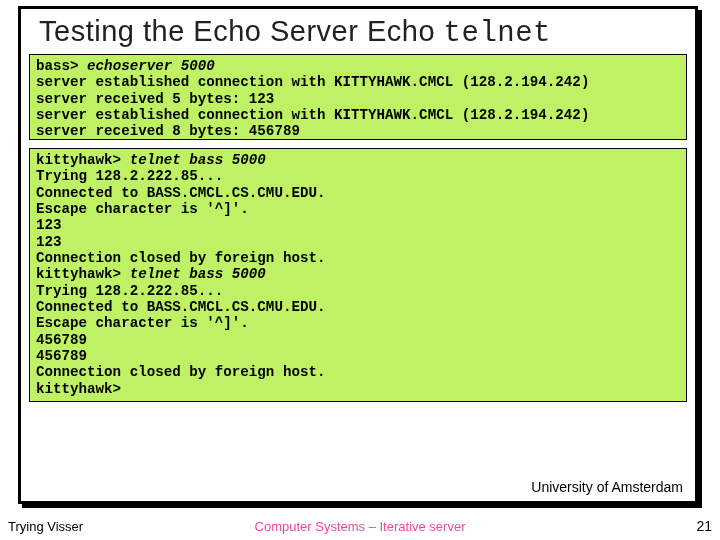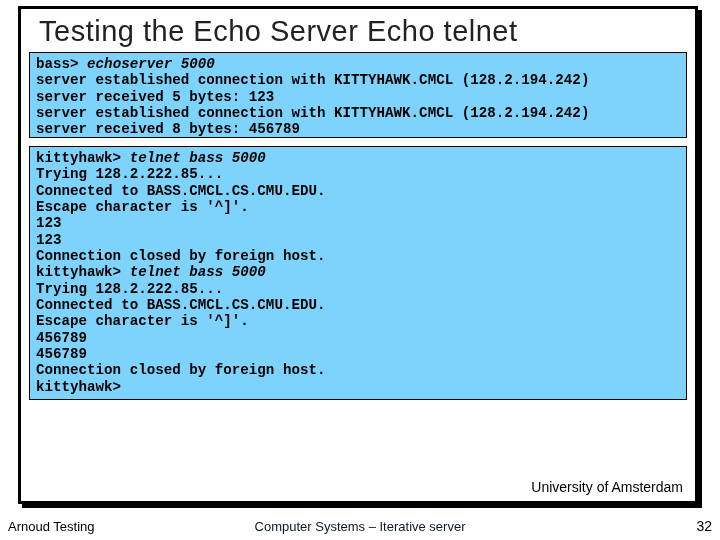--- a/index.html
+++ b/index.html
@@ -24,26 +24,26 @@
     box-sizing: border-box;
   }
   .title {
     font-size: 29px;
     letter-spacing: 0.5px;
     padding: 6px 0 4px 18px;
     color: #222;
     font-weight: 400;
   }
   .title .mono {
-    font-family: Liberation Sans, sans-serif;
+    font-family: Liberation Mono, monospace;
   }
   .codebox {
     margin: 0 8px 8px 8px;
     border: 1px solid #000;
-    background: #7dd3fc;
+    background: #bef264;
     padding: 3px 6px 3px 6px;
     font-family: "Courier New", Courier, monospace;
     font-weight: bold;
     font-size: 14.2px;
     line-height: 1.15;
     white-space: pre;
     overflow: hidden;
   }
   .codebox.upper { height: 78px; }
   .codebox.lower { height: 246px; }
@@ -62,21 +62,21 @@
     font-size: 13px;
     color: #000;
   }
   .footer-center {
     position: absolute;
     left: 0;
     right: 0;
     bottom: 6px;
     text-align: center;
     font-size: 13px;
-    color: #0f172a;
+    color: #ec4899;
   }
   .footer-right {
     position: absolute;
     right: 8px;
     bottom: 6px;
     font-size: 14px;
     color: #000;
   }
 </style>
 </head>
@@ -105,15 +105,15 @@
 <span>Connected to BASS.CMCL.CS.CMU.EDU.</span>
 <span>Escape character is '^]'.</span>
 <span>456789</span>
 <span>456789</span>
 <span>Connection closed by foreign host.</span>
 <span>kittyhawk&gt;</span></div>
 
   <div class="attrib">University of Amsterdam</div>
 </div>
 
-<div class="footer-left">Arnoud Testing</div>
+<div class="footer-left">Trying Visser</div>
 <div class="footer-center">Computer Systems – Iterative server</div>
-<div class="footer-right">32</div>
+<div class="footer-right">21</div>
 
 </body></html>

